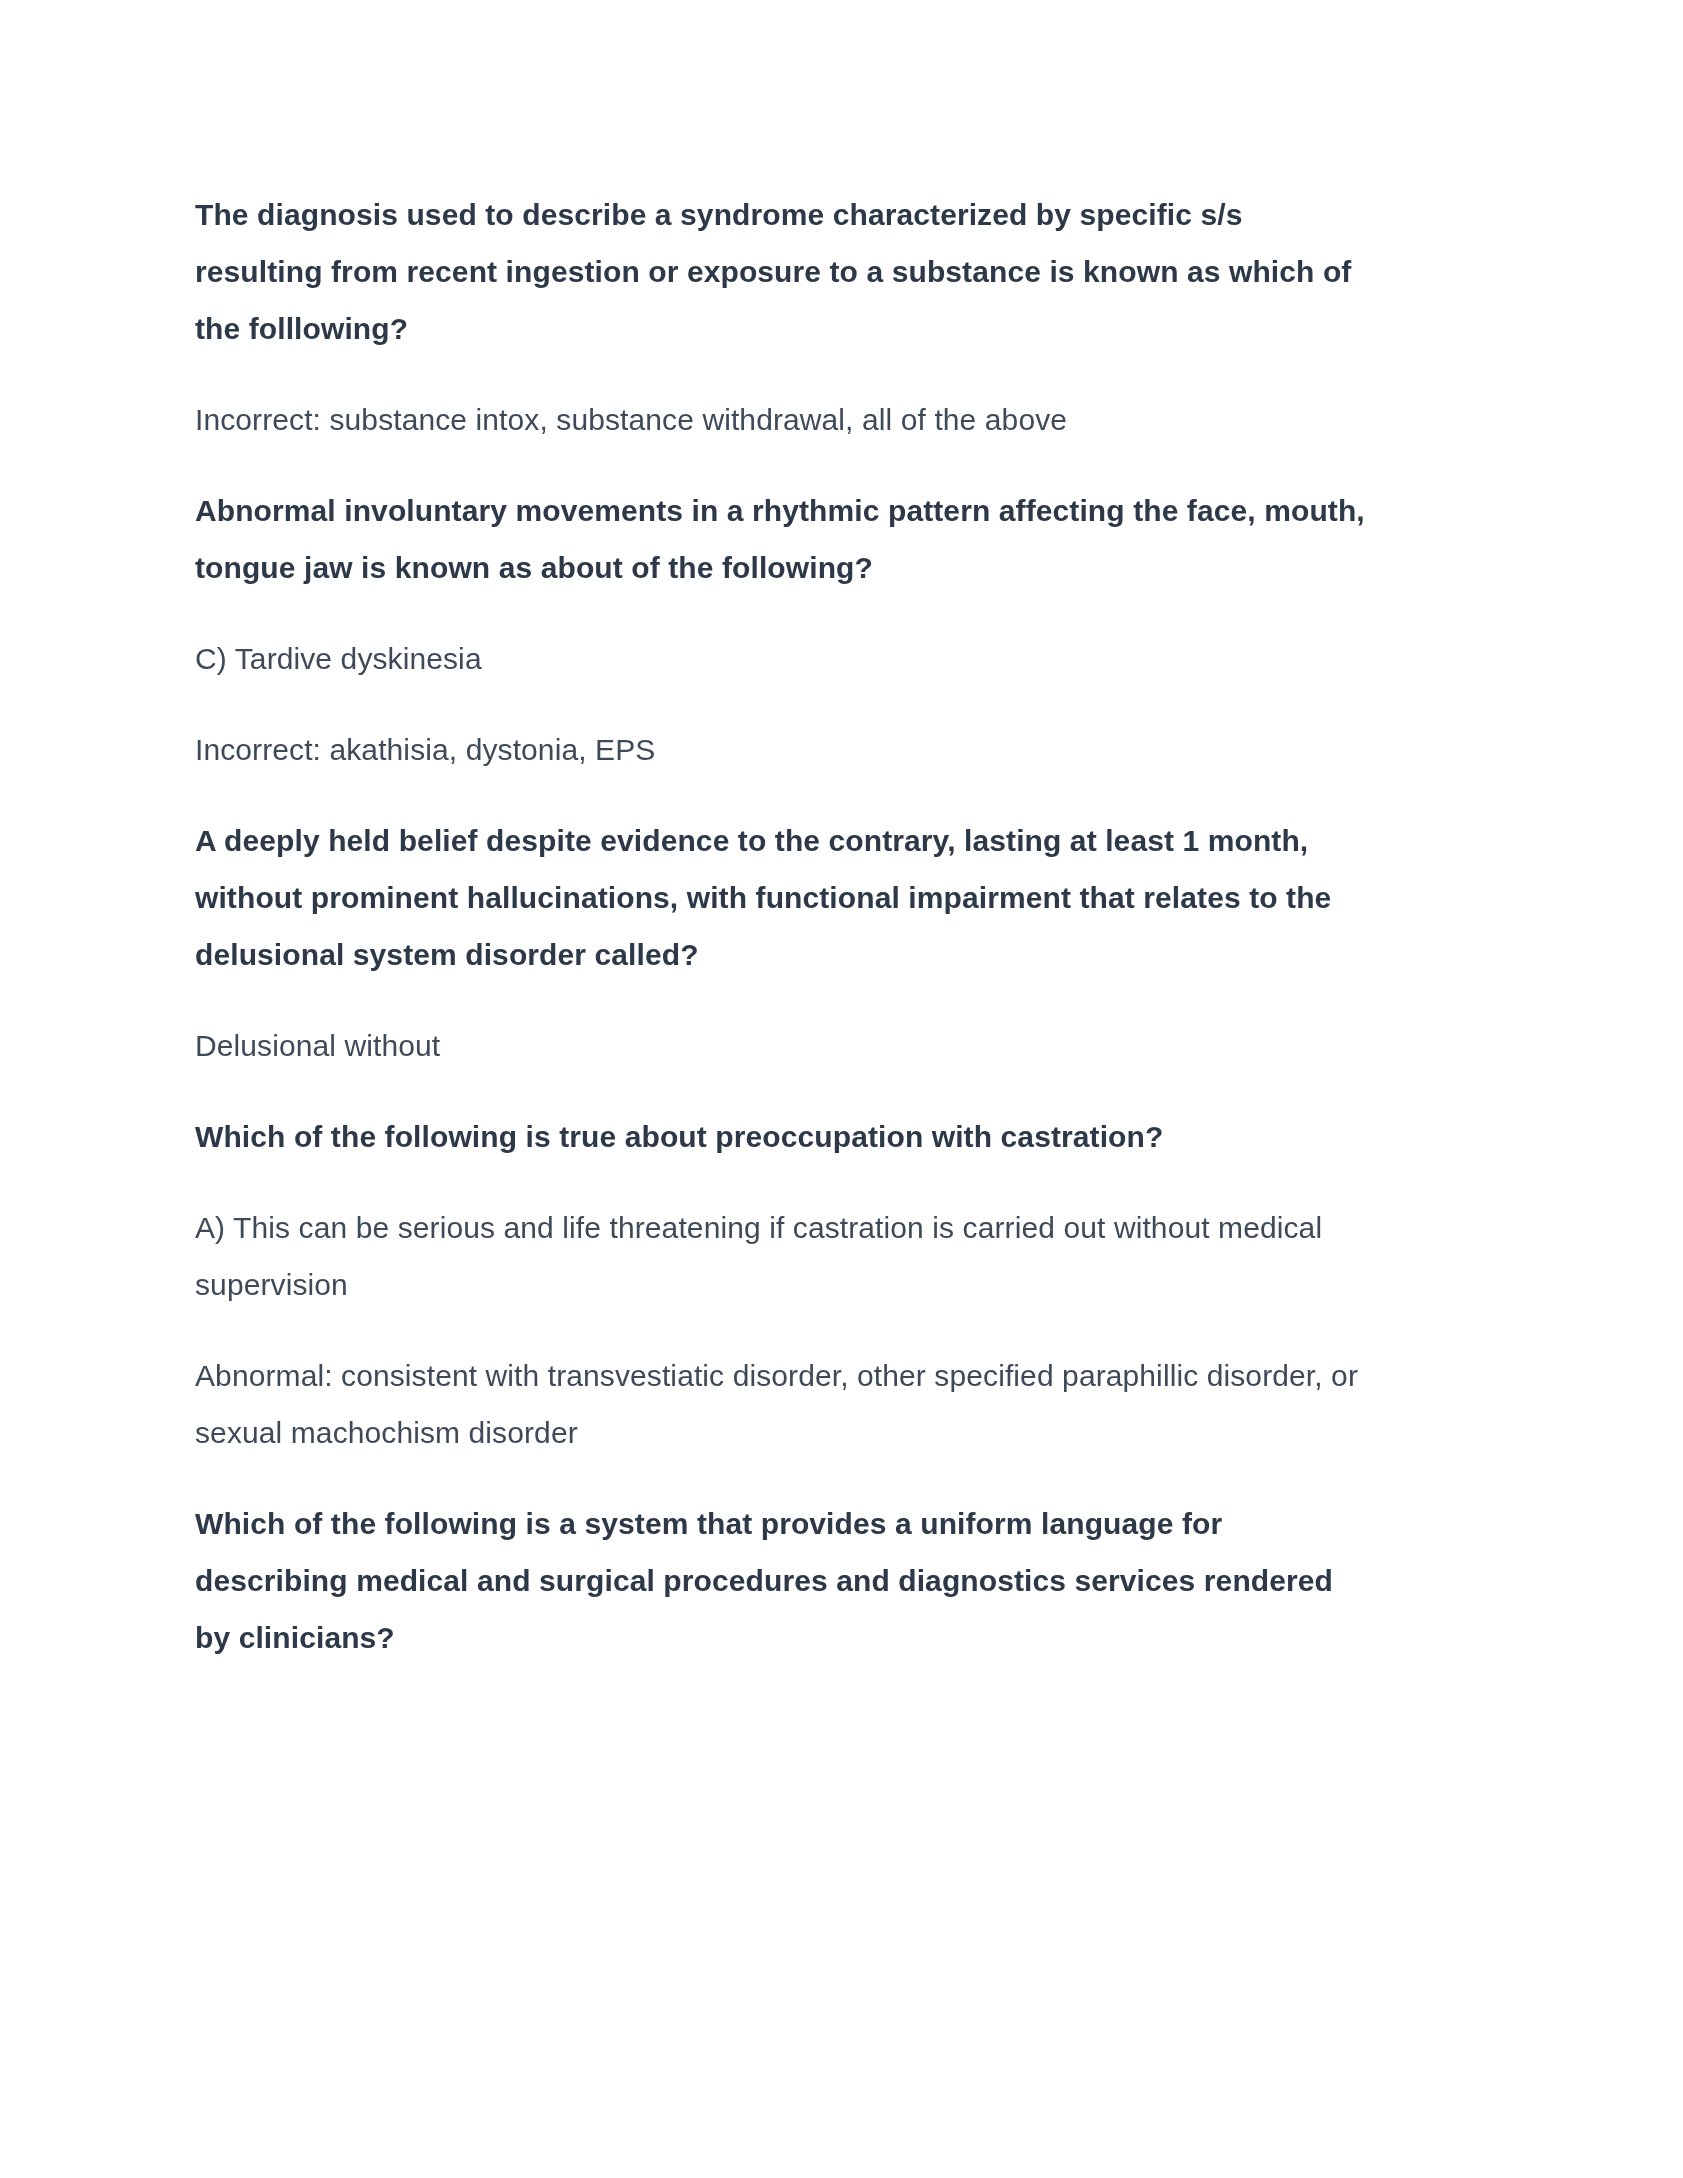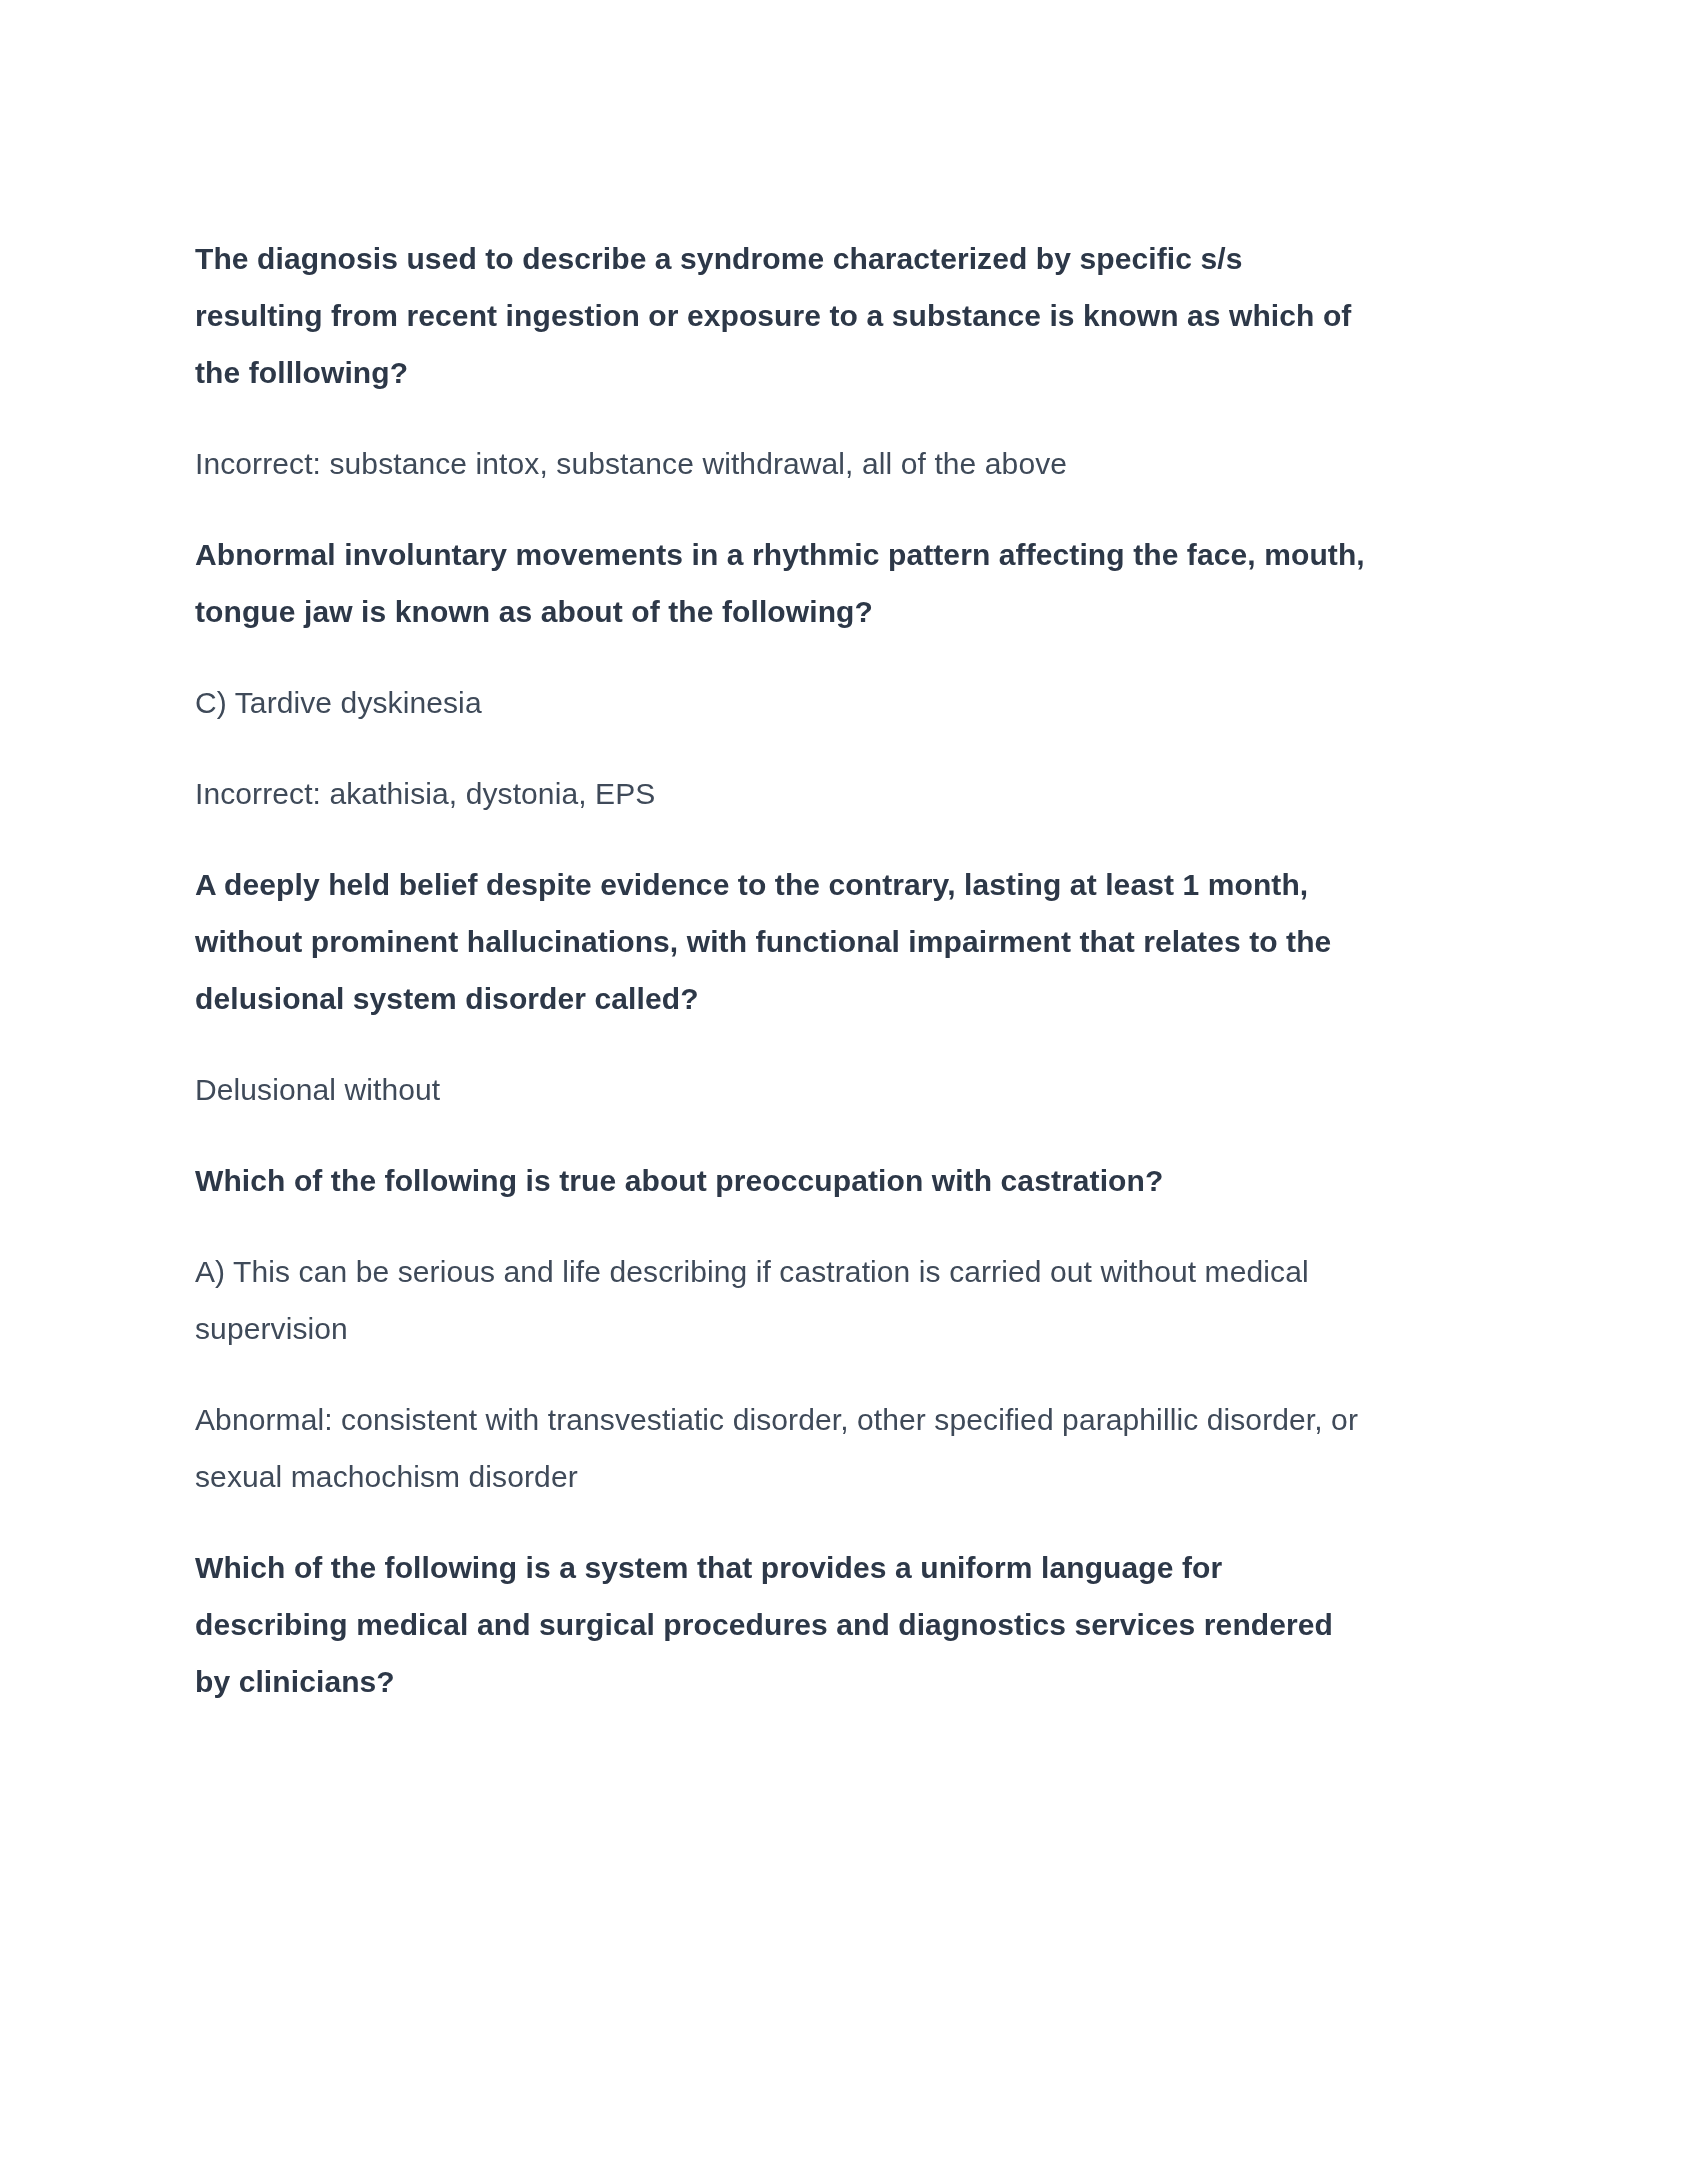--- a/index.html
+++ b/index.html
@@ -12,21 +12,20 @@
     height: 2178px;
     font-family: "Liberation Sans", sans-serif;
     overflow: hidden;
   }
   .page {
     box-sizing: border-box;
     width: 1683px;
     height: 1610px;
     padding: 186px 109px 0 195px;
     background: #ffffff;
-    margin-top: 44px;
   }
   .page p {
     margin: 0 0 34px 0;
     font-size: 30px;
     line-height: 57px;
     white-space: pre-line;   
     max-width: 1376px;
     letter-spacing: 0.1px;
   }
   .q {
@@ -53,21 +52,21 @@
   <p class="inc">Incorrect: substance intox, substance withdrawal, all of the above</p>
   <p class="q">Abnormal involuntary movements in a rhythmic pattern affecting the face, mouth,
 tongue jaw is known as about of the following?</p>
   <p class="a">C) Tardive dyskinesia</p>
   <p class="inc">Incorrect: akathisia, dystonia, EPS</p>
   <p class="q">A deeply held belief despite evidence to the contrary, lasting at least 1 month,
 without prominent hallucinations, with functional impairment that relates to the
 delusional system disorder called?</p>
   <p class="a">Delusional without</p>
   <p class="q">Which of the following is true about preoccupation with castration?</p>
-  <p class="a">A) This can be serious and life describing if castration is carried out without medical
+  <p class="a">A) This can be serious and life threatening if castration is carried out without medical
 supervision</p>
   <p class="inc">Abnormal: consistent with transvestiatic disorder, other specified paraphillic disorder, or
 sexual machochism disorder</p>
   <p class="q">Which of the following is a system that provides a uniform language for
 describing medical and surgical procedures and diagnostics services rendered
 by clinicians?</p>
 </div>
 
 
 </body></html>

